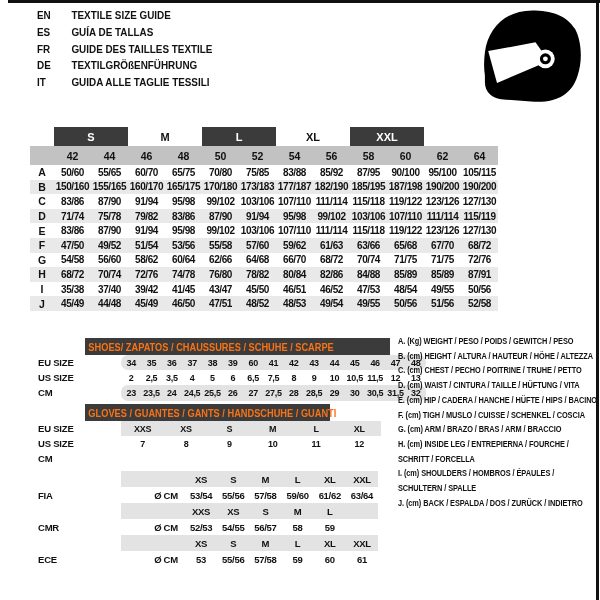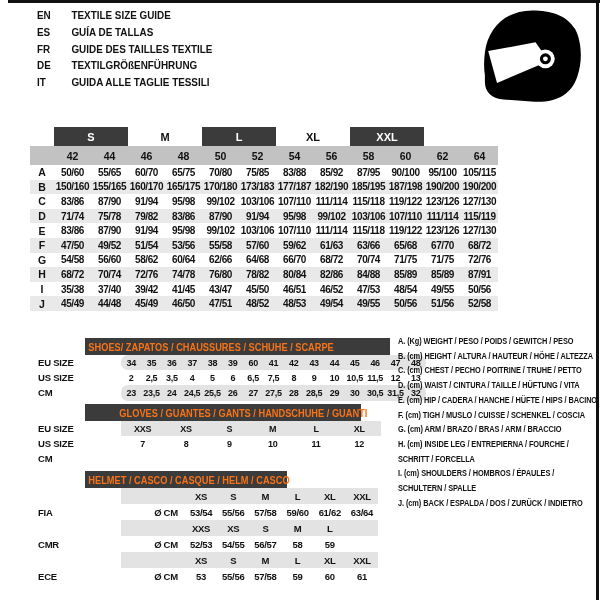--- a/index.html
+++ b/index.html
@@ -25,21 +25,21 @@
   .band.dark{background:var(--dark);color:#fff;}
   .sizes-row{height:19px;background:var(--band);font-weight:bold;font-size:10.5px;}
   .data-row{height:14.6px;font-size:10px;font-weight:bold;letter-spacing:-0.4px;}
   .stripe{background:var(--stripe);}
   .tcell{text-align:center;white-space:nowrap;}
   .tcell.letter{font-size:10.5px;letter-spacing:0;}
   
   .sec{position:absolute;left:38px;}
   #shoes{top:338px;} #gloves{top:404px;} #helmet{top:471px;}
   .sec-bar{height:17px;background:var(--dark);color:#f97316;display:flex;align-items:center;margin-left:47px;}
-  #shoes .sec-bar{width:305px;} #gloves .sec-bar{width:245px;padding-left:31px;} #helmet .sec-bar{width:202px;}
+  #shoes .sec-bar{width:305px;} #gloves .sec-bar{width:245px;} #helmet .sec-bar{width:202px;}
   .sec-bar .cond{font-size:11px;font-weight:bold;padding-left:4px;white-space:nowrap;
                  transform:scaleX(0.84);transform-origin:0 50%;}
   .srow{display:flex;height:15.2px;align-items:stretch;gap:36px;}
   #helmet .srow{height:16px;}
   .srow-label{width:47px;font-size:9.5px;font-weight:bold;display:flex;align-items:center;
               letter-spacing:-0.2px;white-space:nowrap;}
   .srow-cells{display:flex;align-items:center;}
   .srow-cells.gray{background:var(--ltgray);}
   #shoes .srow-cells{width:305px;border-radius:7px;} #gloves .srow-cells{width:260px;} #helmet .srow-cells{width:257px;}
   .scell{flex:1;text-align:center;font-size:9px;font-weight:bold;letter-spacing:-0.3px;white-space:nowrap;}
@@ -361,23 +361,20 @@
             <div class="scell">12</div>
           </div>
         </div>
         <div class="srow">
           <div class="srow-label">CM</div>
         </div>
       </div>
   </div>
 
   <div class="sec" id="helmet">
-    <div class="sec-bar">
-      <span class="cond">HELMET / CASCO / CASQUE / HELM / CASCO</span>
-    </div>
     <div class="sec-rows" id="helmet-rows">
         <div class="srow">
           <div class="srow-label"></div>
           <div class="srow-cells gray">
             <div class="scell unit"></div>
             <div class="scell">XS</div>
             <div class="scell">S</div>
             <div class="scell">M</div>
             <div class="scell">L</div>
             <div class="scell">XL</div>

